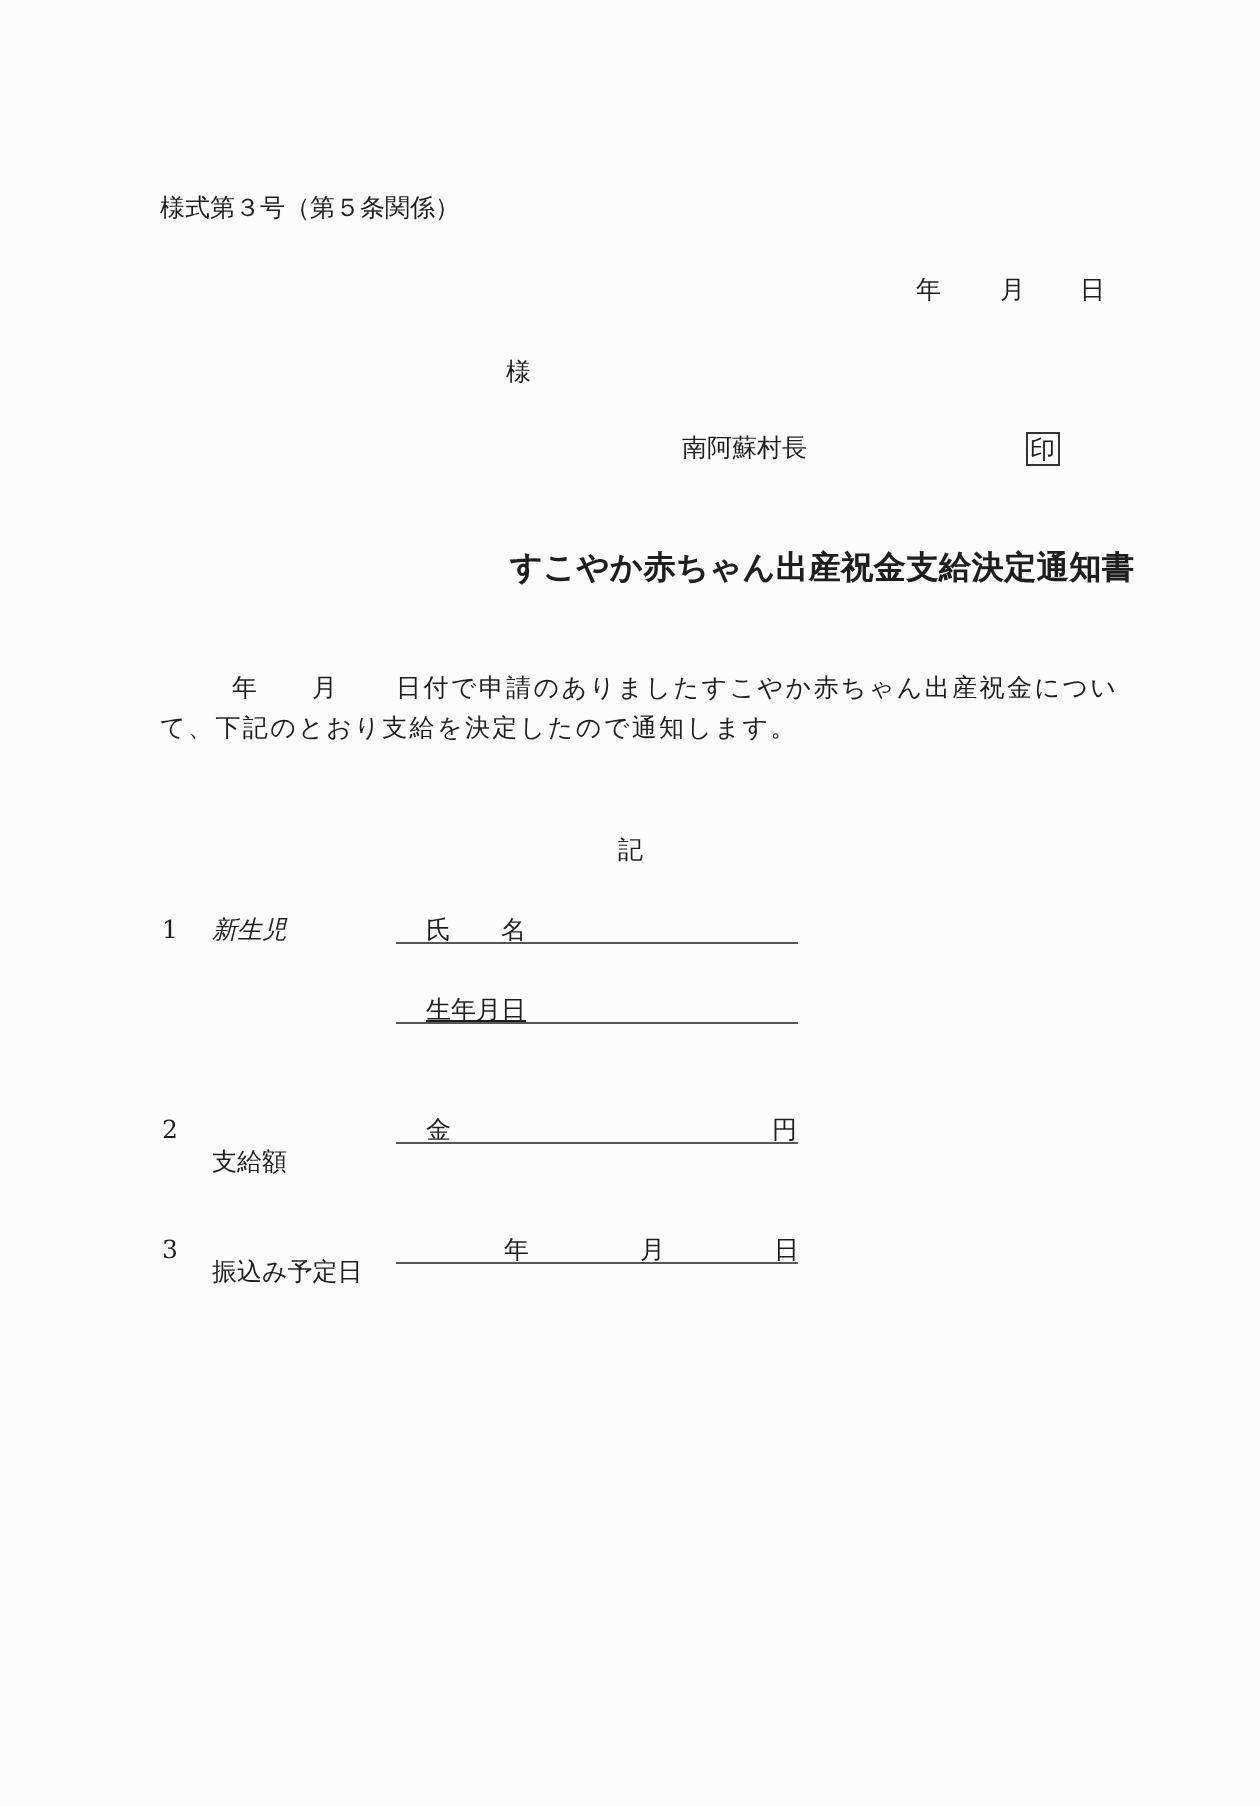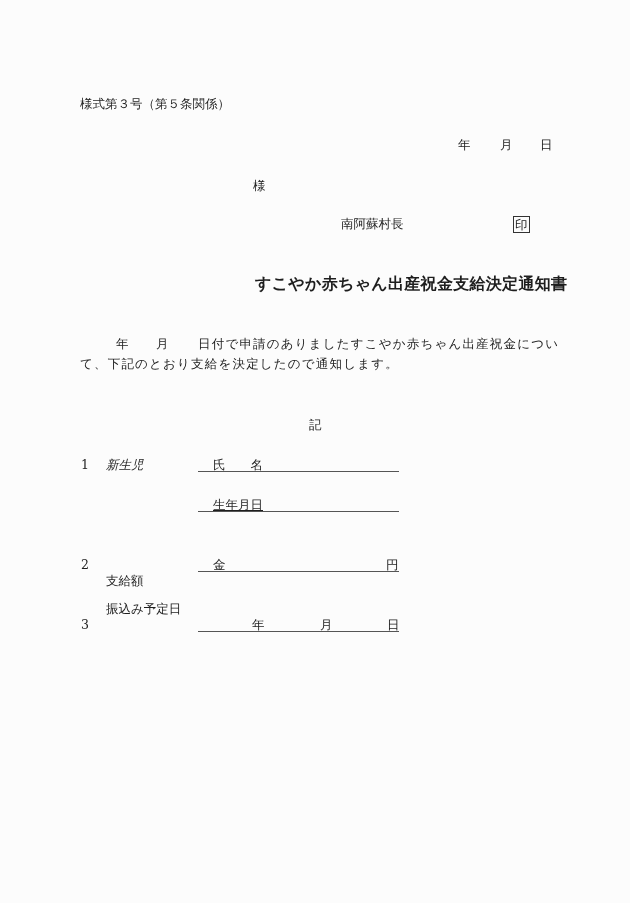--- a/index.html
+++ b/index.html
@@ -54,20 +54,20 @@
   <div>
     <span class="abs" style="left:81px;top:557px;">2</span>
     <span class="abs" style="left:106px;top:541px;margin-top:32px;">支給額</span>
     <span class="abs" style="left:213px;top:557px;">金</span>
     <span class="abs" style="left:386px;top:557px;">円</span>
     <div class="uline" style="top:571px;"></div>
   </div>
 
   <div>
     <span class="abs" style="left:81px;top:617px;">3</span>
-    <span class="abs" style="left:106px;top:601px;">振込み予定日</span>
+    <span class="abs" style="left:106px;top:628px;">振込み予定日</span>
     <span class="abs" style="left:252px;top:617px;">年</span>
     <span class="abs" style="left:320px;top:617px;">月</span>
     <span class="abs" style="left:387px;top:617px;">日</span>
     <div class="uline" style="top:631px;"></div>
   </div>
 
 </div>
 
 </body></html>

